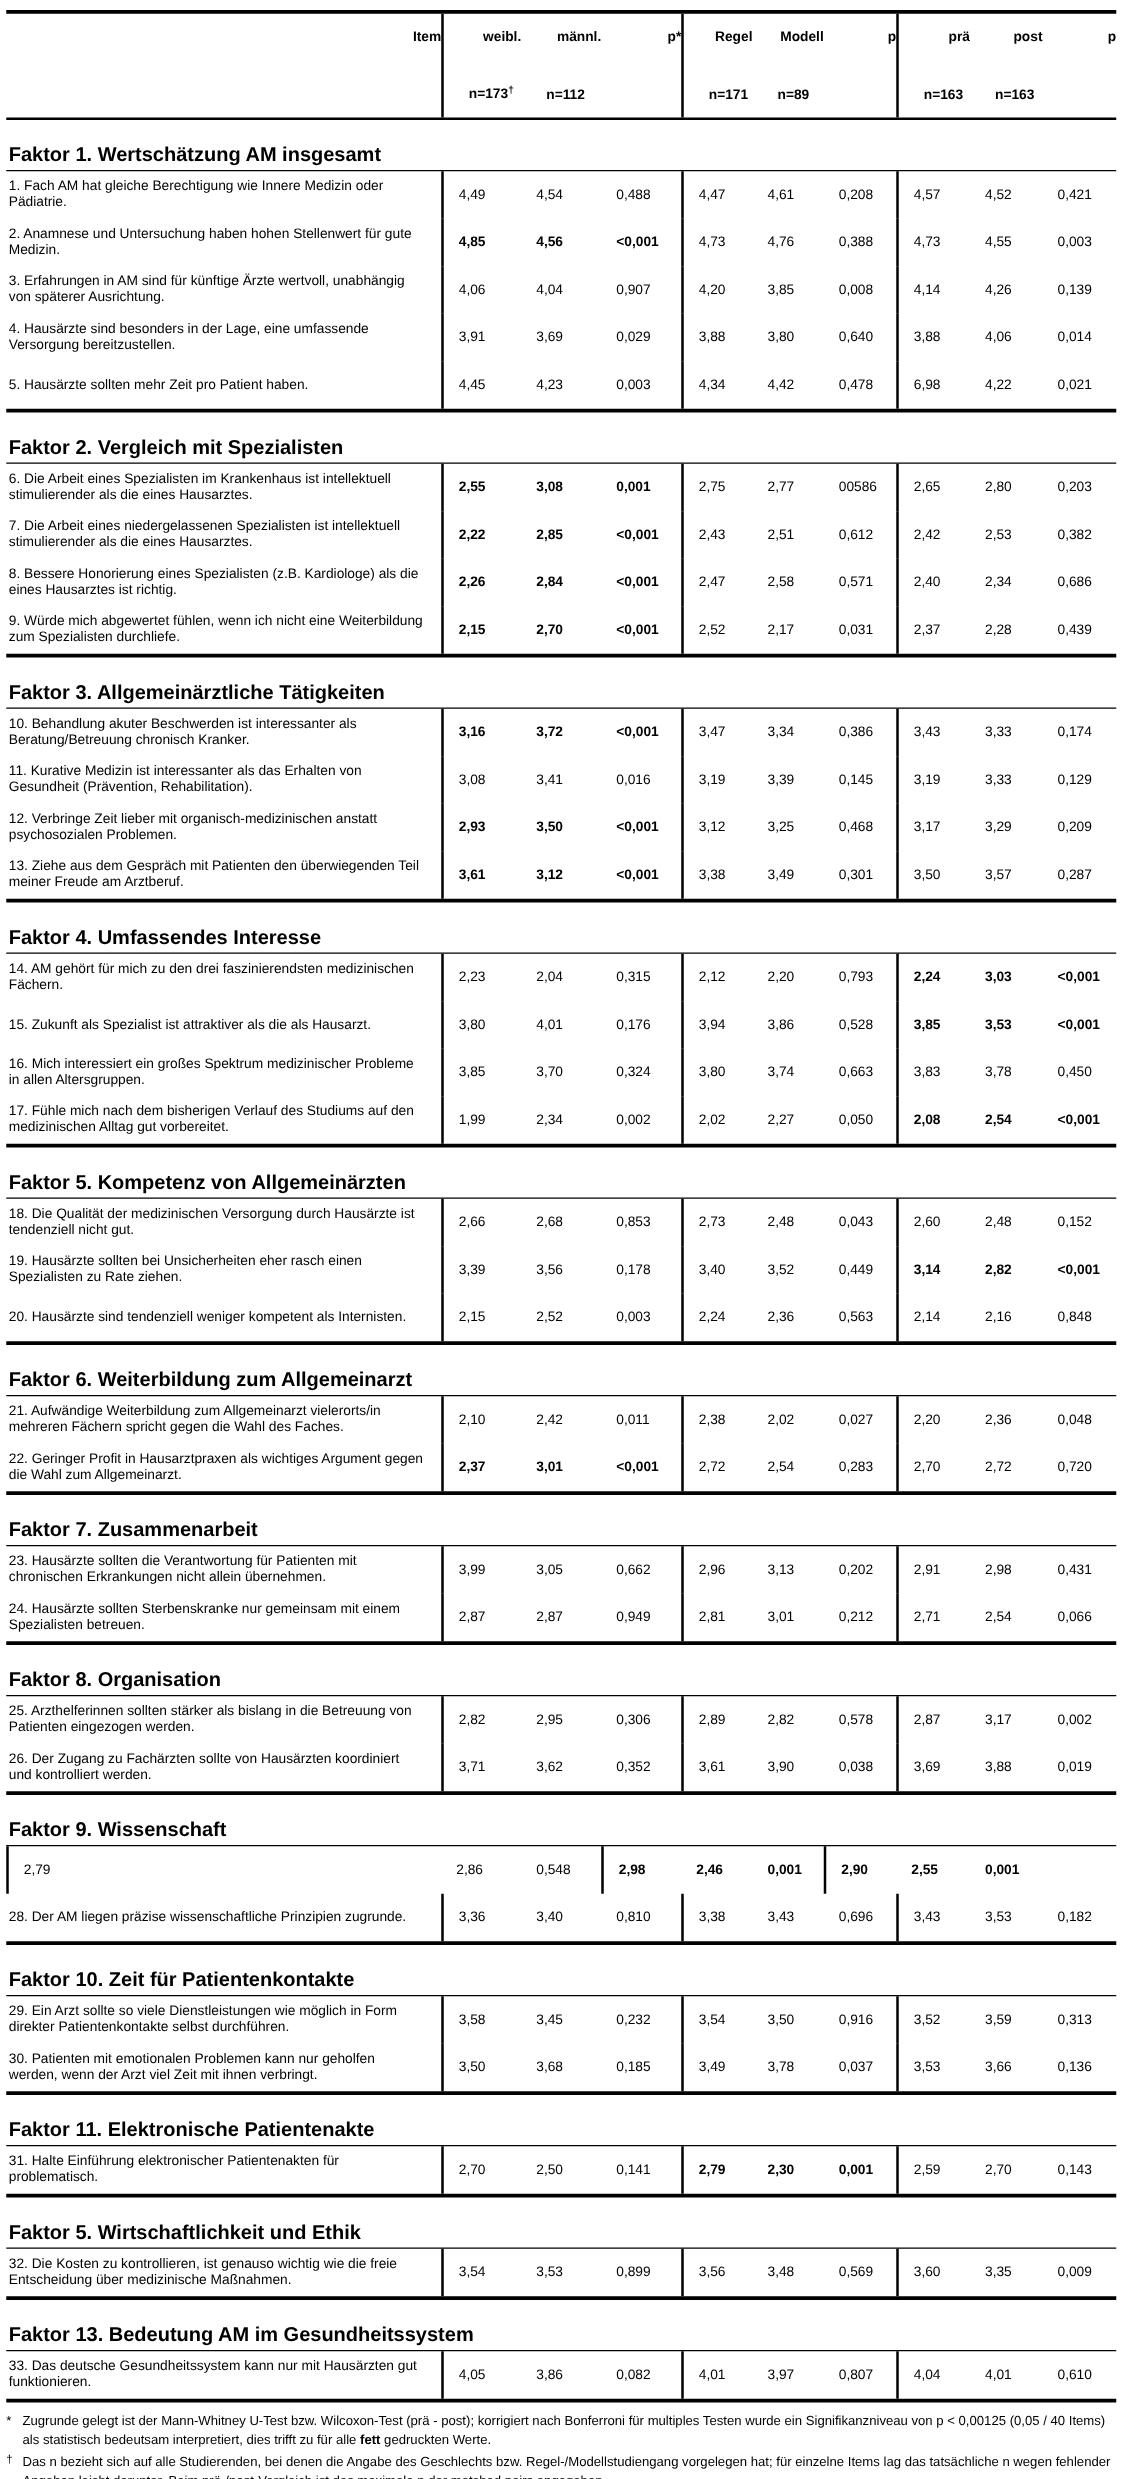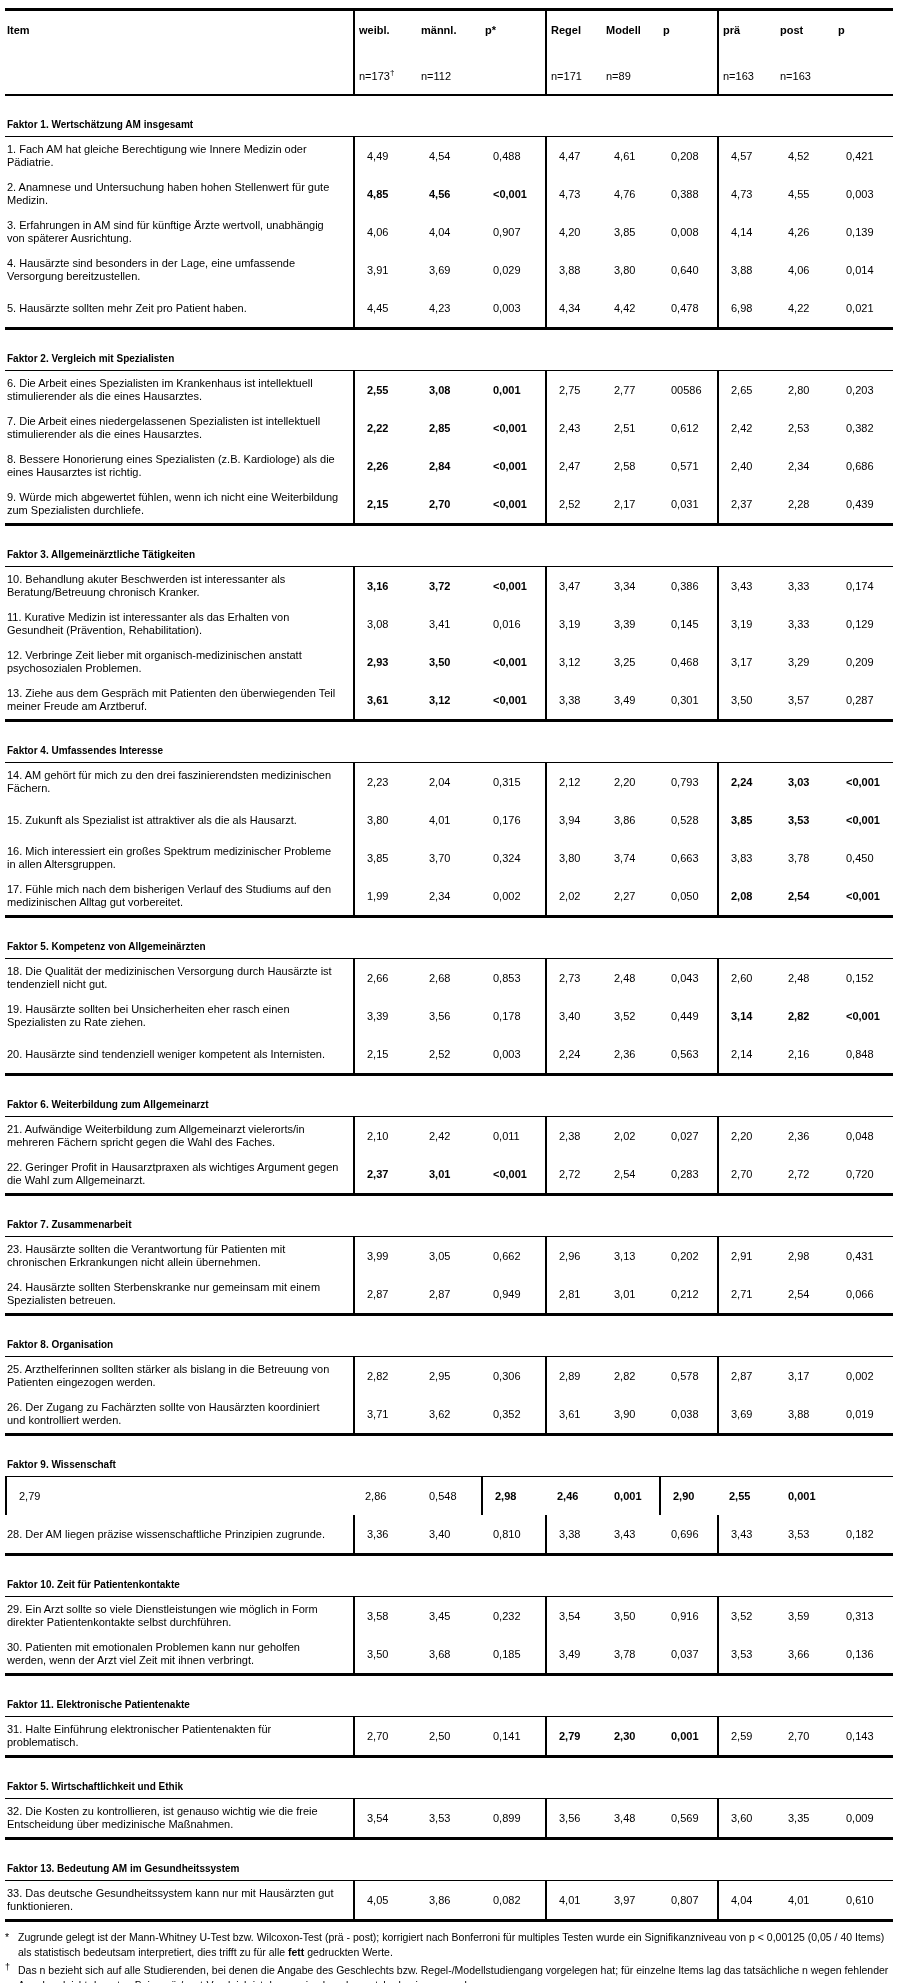--- a/index.html
+++ b/index.html
@@ -24,32 +24,32 @@
     height: 88px;
     box-sizing: border-box;
   }
   .hcell {
     display: flex;
     flex-direction: column;
     justify-content: space-between;
     padding: 13px 0 12px 0;
     box-sizing: border-box;
   }
-  .hcell.num { padding-left: 4px; }
+  .hcell.num { padding-left: 20px; }
   .hcell.item { padding-left: 2px; }
-  .hlabel { font-weight: bold; font-size: 11px; line-height: 12px; white-space: nowrap; }
-  .hsub   { font-weight: normal; font-size: 11px; line-height: 12px; white-space: nowrap; }
+  .hlabel { font-weight: bold; font-size: 11px; line-height: 12px; white-space: nowrap; text-align: right; }
+  .hsub   { font-weight: bold; font-size: 11px; line-height: 12px; white-space: nowrap; }
   .hsub sup { font-size: 8px; }
   
   .sep { border-left: 2px solid #000; }
   
   .factor { margin-top: 22px; }
   .ftitle {
     font-weight: bold;
-    font-size: 10px;
+    font-size: 16px;
     line-height: 13px;
     padding: 0 0 5px 2px;
   }
   .fbody {
     border-top: 1px solid #000;
     border-bottom: 3px solid #000;
   }
   .row { min-height: 38px; }
   .cell { display: flex; align-items: center; box-sizing: border-box; }
   .cell.item {

